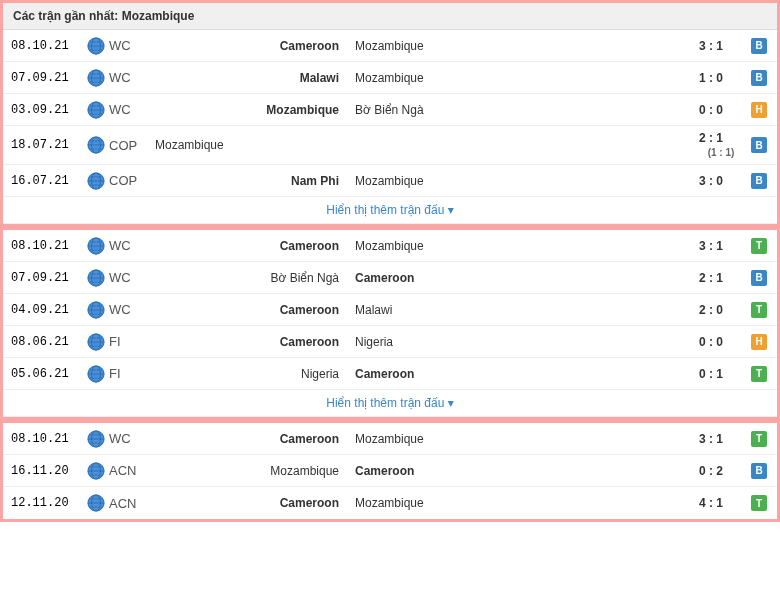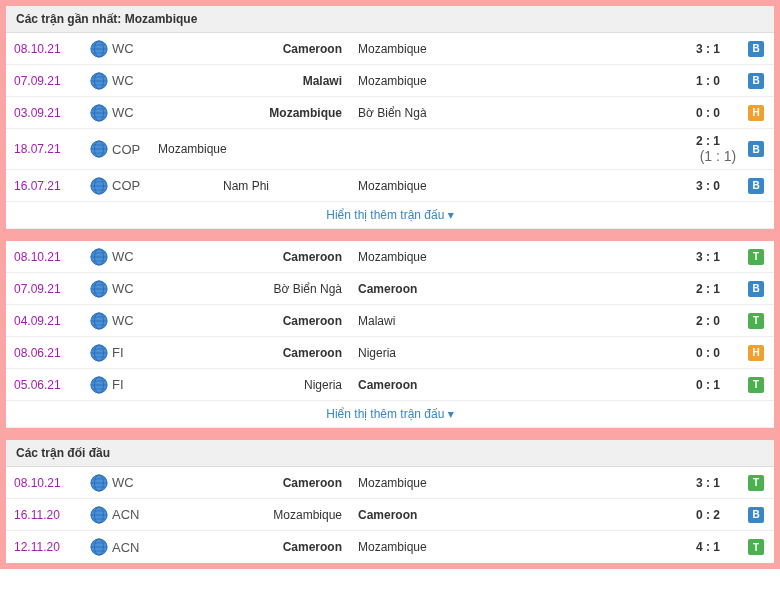--- a/index.html
+++ b/index.html
@@ -5,21 +5,21 @@
     * { margin: 0; padding: 0; box-sizing: border-box; }
     body {
       font-family: Arial, sans-serif;
       font-size: 12px;
       background: #fff;
       width: 780px;
       min-height: 612px;
       color: #333;
     }
     .section {
-      border: 6px solid #fca5a5;
+      border: 3px solid #fca5a5;
       margin-bottom: 0;
     }
     .section-header {
       background: #f0f0f0;
       padding: 6px 10px;
       font-weight: bold;
       font-size: 12px;
       border-bottom: 1px solid #ddd;
     }
     .match-row {
@@ -27,22 +27,23 @@
       align-items: center;
       padding: 5px 8px;
       border-bottom: 1px solid #eee;
       min-height: 32px;
     }
     .match-row:last-of-type {
       border-bottom: none;
     }
     .col-date {
       width: 72px;
-      color: #a21caf;
-      flex-shrink: 0;
+      color: #000000;
+      flex-shrink: 0;
+      font-family: Liberation Mono, monospace;
     }
     .col-flag {
       width: 26px;
       flex-shrink: 0;
       display: flex;
       align-items: center;
       justify-content: center;
     }
     .col-comp {
       width: 38px;
@@ -99,23 +100,23 @@
       color: #3a87c8;
       text-decoration: none;
       font-size: 12px;
     }
     
     .globe-icon {
       width: 18px;
       height: 18px;
     }
     .score-sub {
-      font-size: 14px;
+      font-size: 10px;
       color: #666;
-      font-weight: normal;
+      font-weight: bold;
       margin-left: 20px;
     }
   </style>
 </head>
 <body>
 
 <div id="app">
     <div class="section">
       <div class="section-header">Các trận gần nhất: Mozambique</div>
       <div class="match-row">
@@ -206,21 +207,21 @@
         <span class="col-flag">
           <svg class="globe-icon" viewBox="0 0 20 20" xmlns="http://www.w3.org/2000/svg">
       <circle cx="10" cy="10" r="9" fill="#4a90d9" stroke="#2266aa" stroke-width="1"></circle>
       <ellipse cx="10" cy="10" rx="5" ry="9" fill="none" stroke="#2266aa" stroke-width="0.8"></ellipse>
       <line x1="1" y1="10" x2="19" y2="10" stroke="#2266aa" stroke-width="0.8"></line>
       <line x1="3" y1="5.5" x2="17" y2="5.5" stroke="#2266aa" stroke-width="0.6"></line>
       <line x1="3" y1="14.5" x2="17" y2="14.5" stroke="#2266aa" stroke-width="0.6"></line>
     </svg>
         </span>
         <span class="col-comp">COP</span>
-        <span class="col-home" style="font-weight:normal;text-align:center;">Nam Phi</span>
+        <span class="col-home" style="font-weight:bold;">Nam Phi</span>
         <span class="col-away" style="">Mozambique</span>
         <span class="col-score">
           3 : 0
         </span>
         <span class="col-badge">
           <span class="badge badge-B">B</span>
         </span>
       </div>
       <div class="show-more"><a href="#">Hiển thị thêm trận đấu ▾</a></div>
     </div>
@@ -326,21 +327,20 @@
         <span class="col-score">
           0 : 1
         </span>
         <span class="col-badge">
           <span class="badge badge-T">T</span>
         </span>
       </div>
       <div class="show-more"><a href="#">Hiển thị thêm trận đấu ▾</a></div>
     </div>
     <div class="section">
-      <div class="section-header">Các trận đối đầu</div>
       <div class="match-row">
         <span class="col-date">08.10.21</span>
         <span class="col-flag">
           <svg class="globe-icon" viewBox="0 0 20 20" xmlns="http://www.w3.org/2000/svg">
       <circle cx="10" cy="10" r="9" fill="#4a90d9" stroke="#2266aa" stroke-width="1"></circle>
       <ellipse cx="10" cy="10" rx="5" ry="9" fill="none" stroke="#2266aa" stroke-width="0.8"></ellipse>
       <line x1="1" y1="10" x2="19" y2="10" stroke="#2266aa" stroke-width="0.8"></line>
       <line x1="3" y1="5.5" x2="17" y2="5.5" stroke="#2266aa" stroke-width="0.6"></line>
       <line x1="3" y1="14.5" x2="17" y2="14.5" stroke="#2266aa" stroke-width="0.6"></line>
     </svg>

